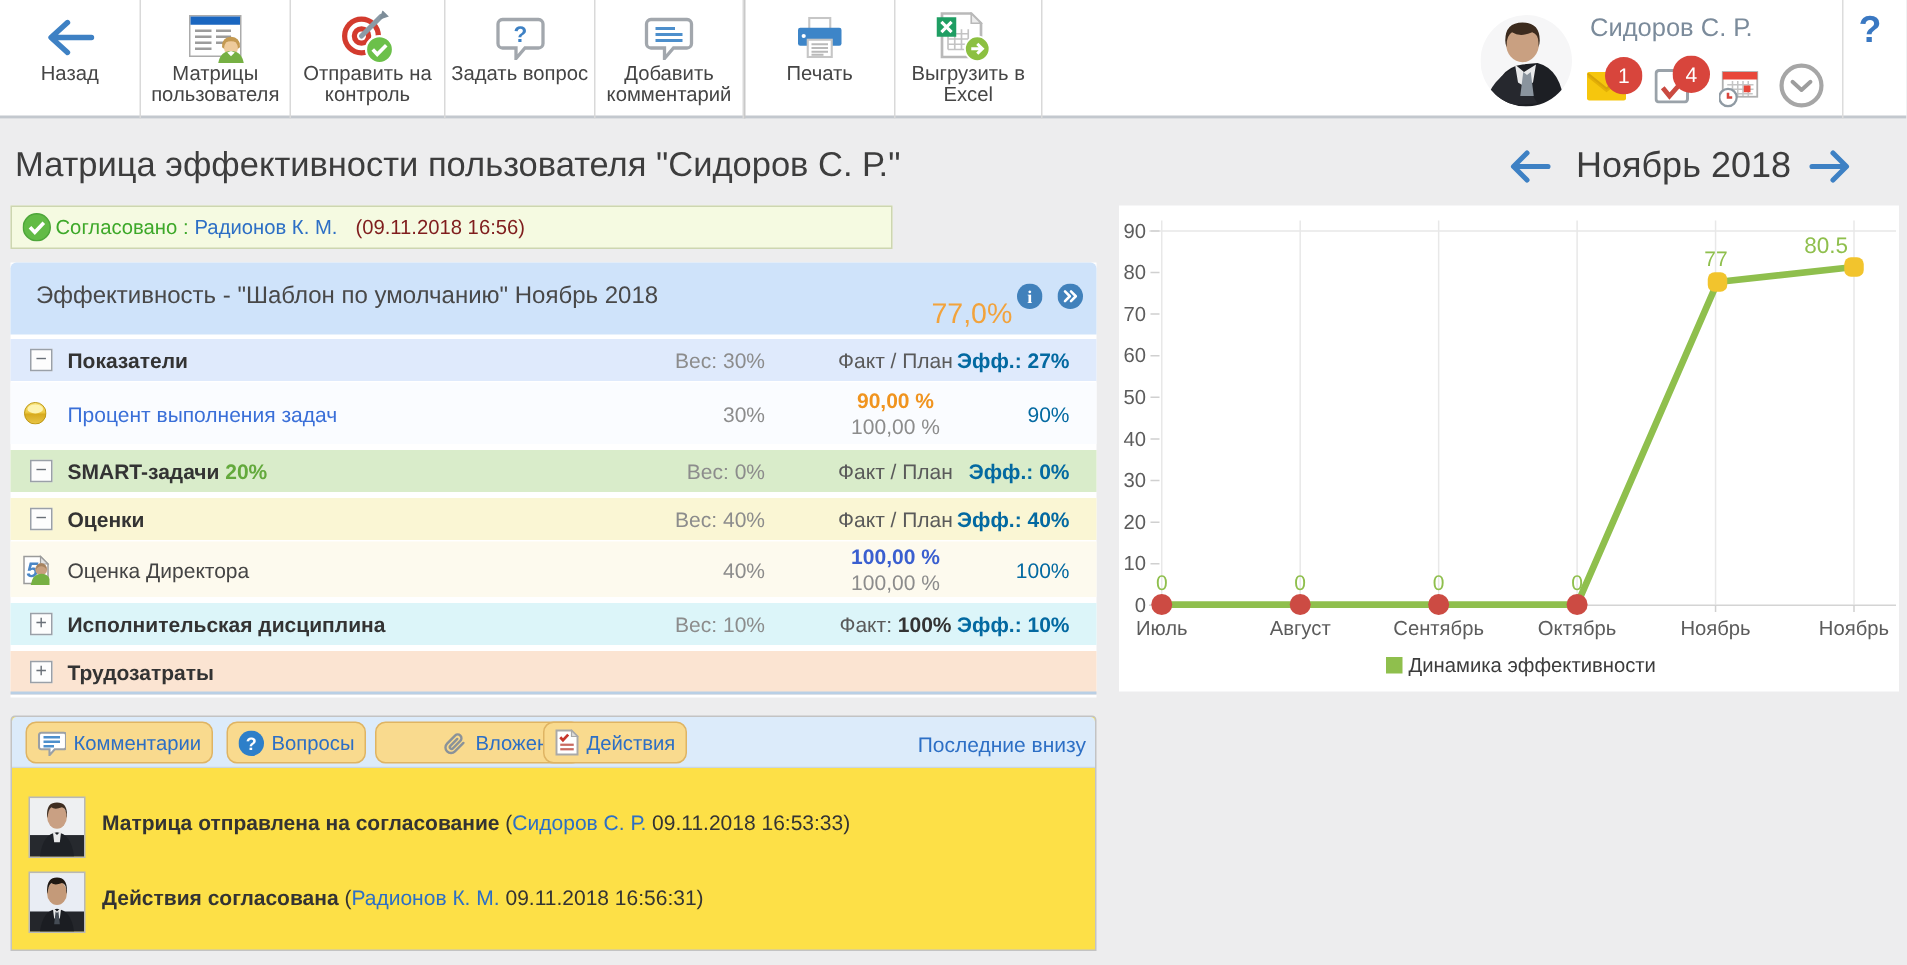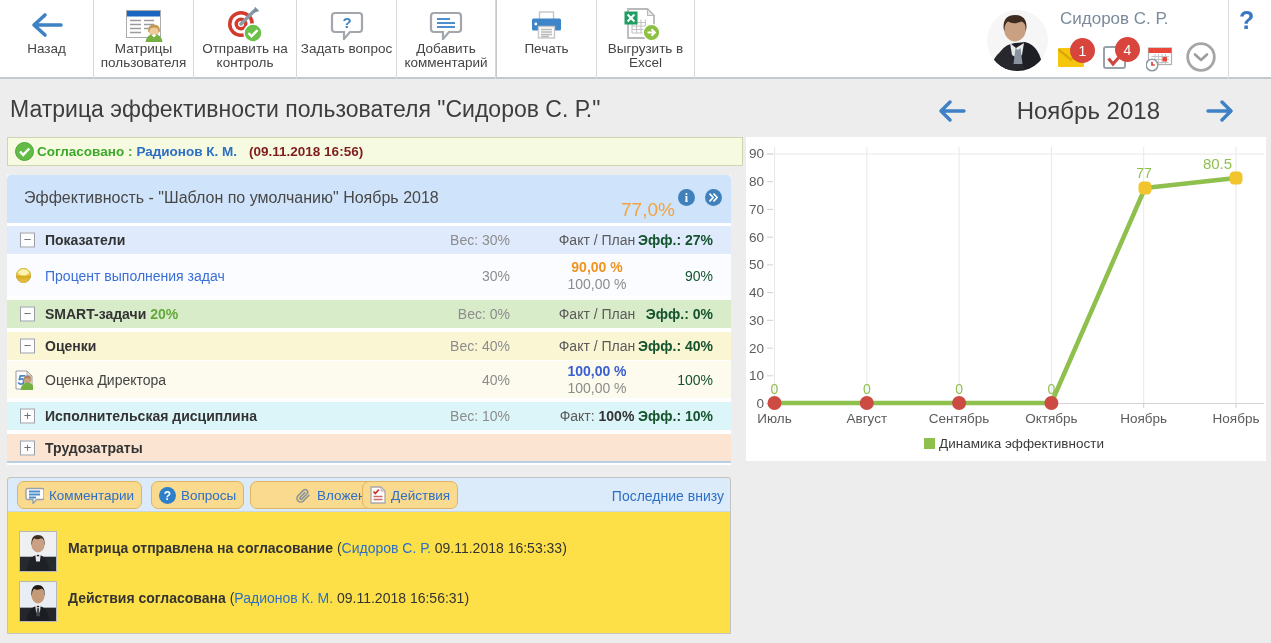--- a/index.html
+++ b/index.html
@@ -6,31 +6,31 @@
   html,body { width:1271px; height:643px; overflow:hidden; }
   body { background:#ededee; font-family:"Liberation Sans", sans-serif; color:#444; position:relative; }
   .abs { position:absolute; }
   
   #toolbar { position:absolute; top:0; left:0; width:1271px; height:79px; background:#fff; border-bottom:2px solid #c3c8ce; }
   .tbtn { position:absolute; top:0; height:79px; text-align:center; font-size:13.5px; color:#454545; line-height:14px; border-right:1px solid #d9d9d9; }
   .tbtn .ticon { position:absolute; left:0; right:0; top:7px; height:36px; display:flex; align-items:center; justify-content:center; }
   .tbtn .tlabel { position:absolute; left:0; right:0; top:42px; }
   
   #title { position:absolute; left:10px; top:96px; font-size:23px; color:#3d3d3d; }
-  #monthnav { position:absolute; top:97px; right:37px; font-size:24px; color:#3d3d3d; display:flex; align-items:center;gap:34px; }
-  
-  #approved { position:absolute; left:7px; top:137px; width:736px; height:29px; background:#f5fae1; border:1px solid #cdd6b0; display:flex; align-items:center; font-size:13.5px; font-weight:bold; }
+  #monthnav { position:absolute; top:97px; right:37px; font-size:24px; color:#3d3d3d; display:flex; align-items:center; }
+  
+  #approved { position:absolute; left:7px; top:137px; width:588px; height:29px; background:#f5fae1; border:1px solid #cdd6b0; display:flex; align-items:center; font-size:13.5px; font-weight:normal; }
   
   #effhead { position:absolute; left:7px; top:175px; width:724px; height:48px; background:#cfe3fa; border-radius:4px 4px 0 0; }
   
   .mrow { position:absolute; left:7px; width:724px; font-size:14px; }
   .mrow .rname { position:absolute; left:38px; top:50%; transform:translateY(-50%); white-space:nowrap; }
   .mrow .ves { position:absolute; right:221px; top:50%; transform:translateY(-50%); color:#8c8c8c; }
   .mrow .fp  { position:absolute; left:515px; width:150px; top:50%; transform:translateY(-50%); text-align:center; color:#5a5a5a; }
-  .mrow .eff { position:absolute; right:18px; top:50%; transform:translateY(-50%); color:#14532d; }
+  .mrow .eff { position:absolute; right:18px; top:50%; transform:translateY(-50%); color:#0369a1; }
   .pmbox { position:absolute; left:13px; top:50%; transform:translateY(-50%); width:15px; height:15px; background:#fdfdfd; border:1px solid #9aa0a8; color:#6a7078; font-size:13px; line-height:12px; text-align:center; }
   .gname { font-weight:bold; color:#333; }
   
   #comments { position:absolute; left:7px; top:477px; width:724px; height:157px; background:#fde047; border:1px solid #c3c3c3; border-radius:3px 3px 0 0; }
   #chead { position:absolute; left:0; top:0; right:0; height:34px; background:#dcebfa; border-bottom:1px solid #c9d6e4; border-radius:3px 3px 0 0; }
   .cbtn { position:absolute; top:3px; height:28px; background:#f9da8e; border:1px solid #dfb463; border-radius:7px; color:#2d6fc5; font-size:13.5px; display:flex; align-items:center; padding:0 7px; gap:5px; }
   .blue { color:#2d6fc5; }
   .photo { position:absolute; left:11px; width:38px; height:41px; border:1px solid #b8b8b8; }
   .ctext { position:absolute; left:60px; font-size:14px; color:#333; white-space:nowrap; }
   

